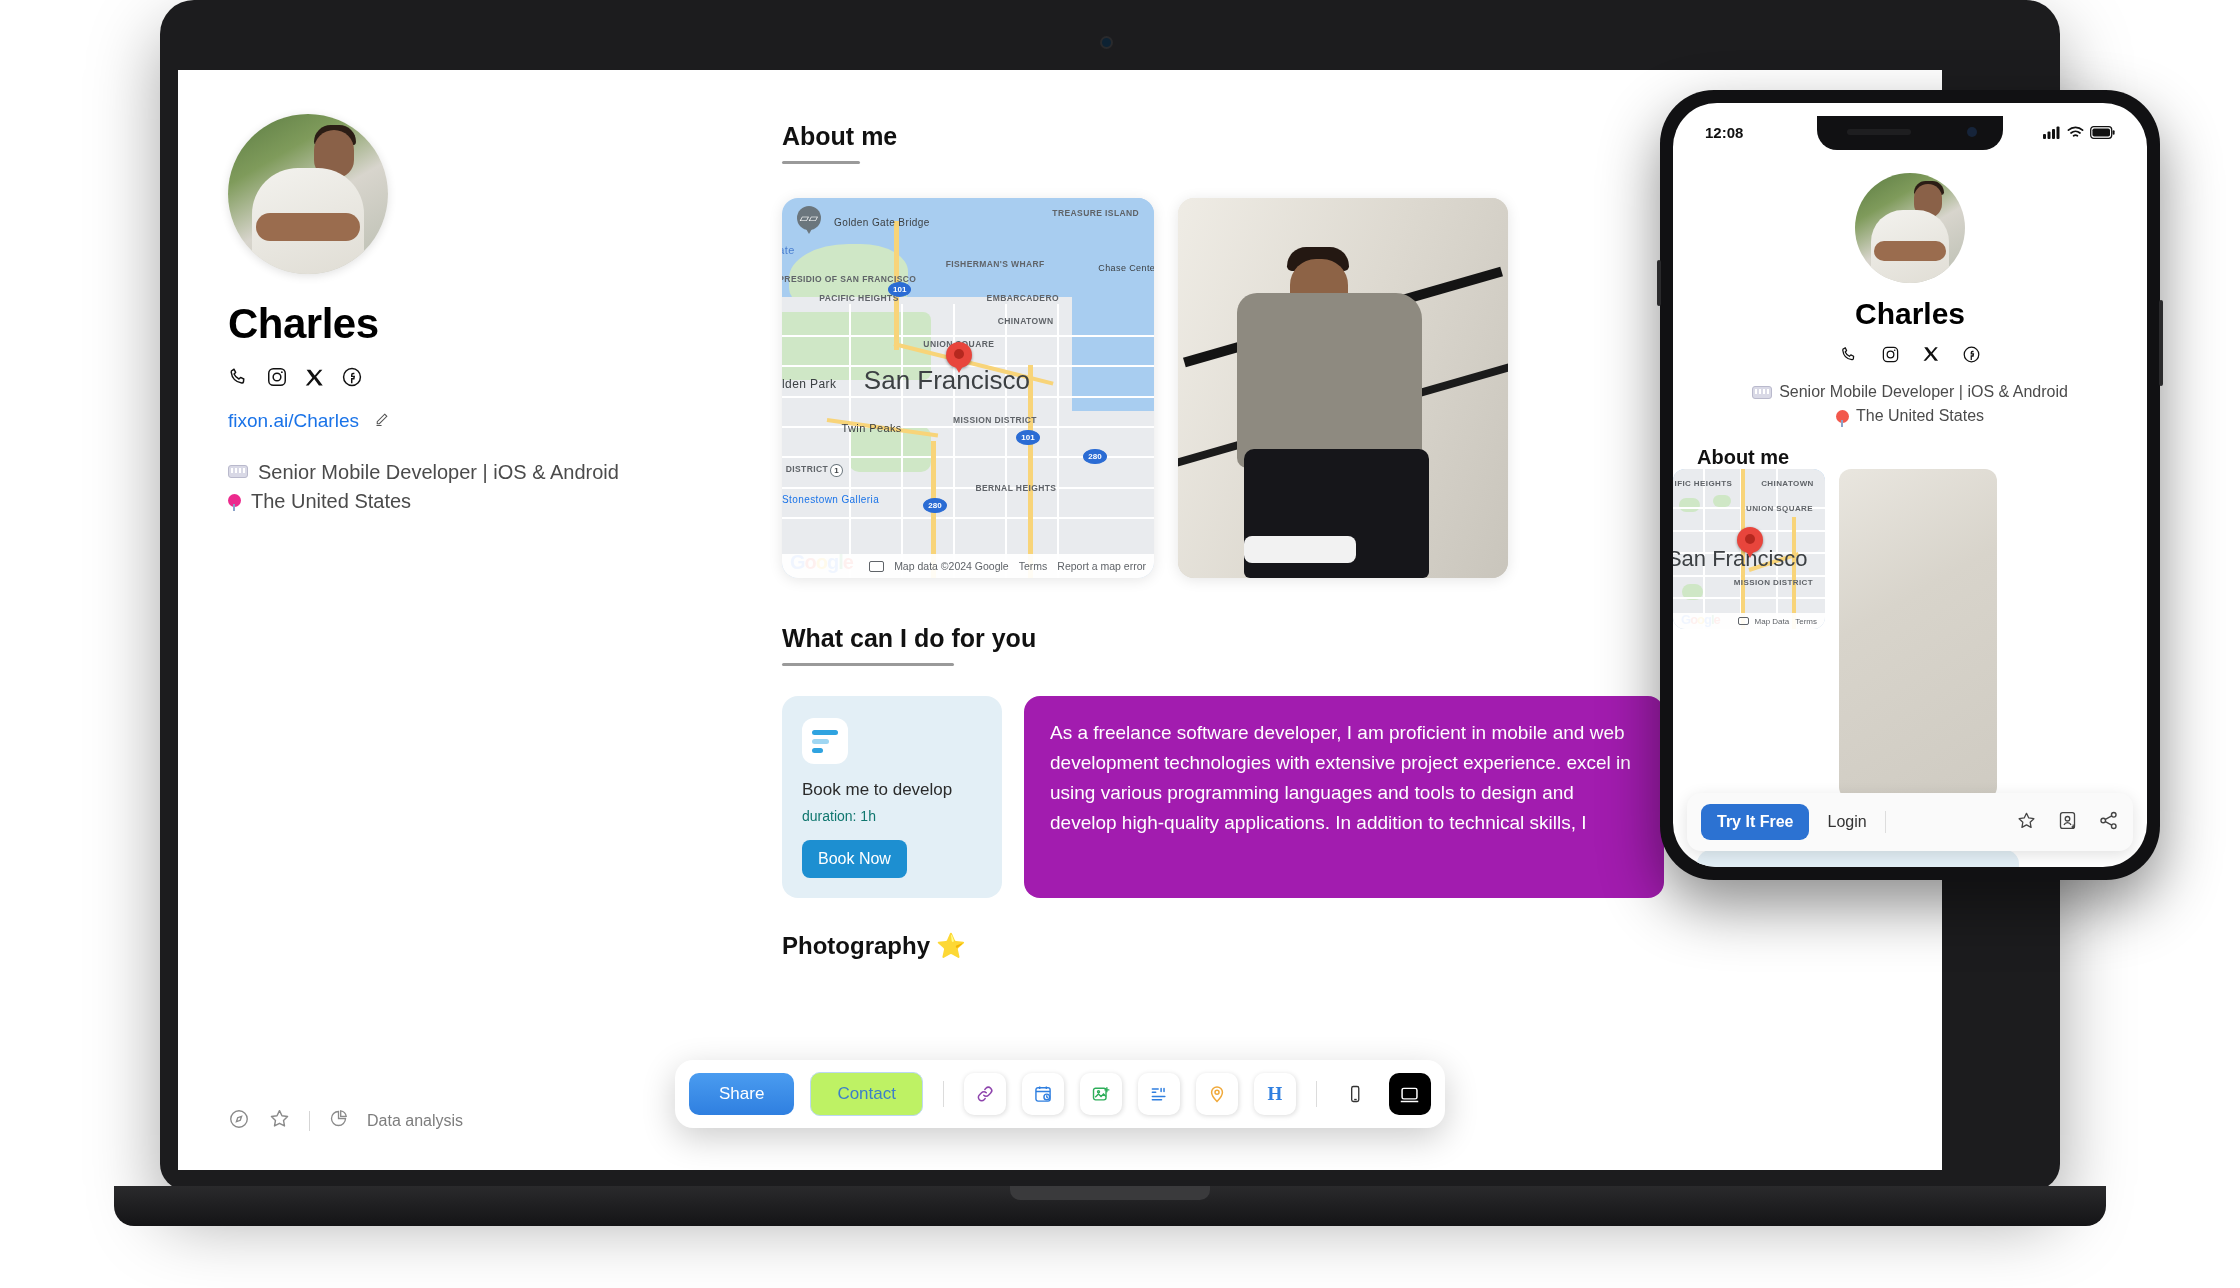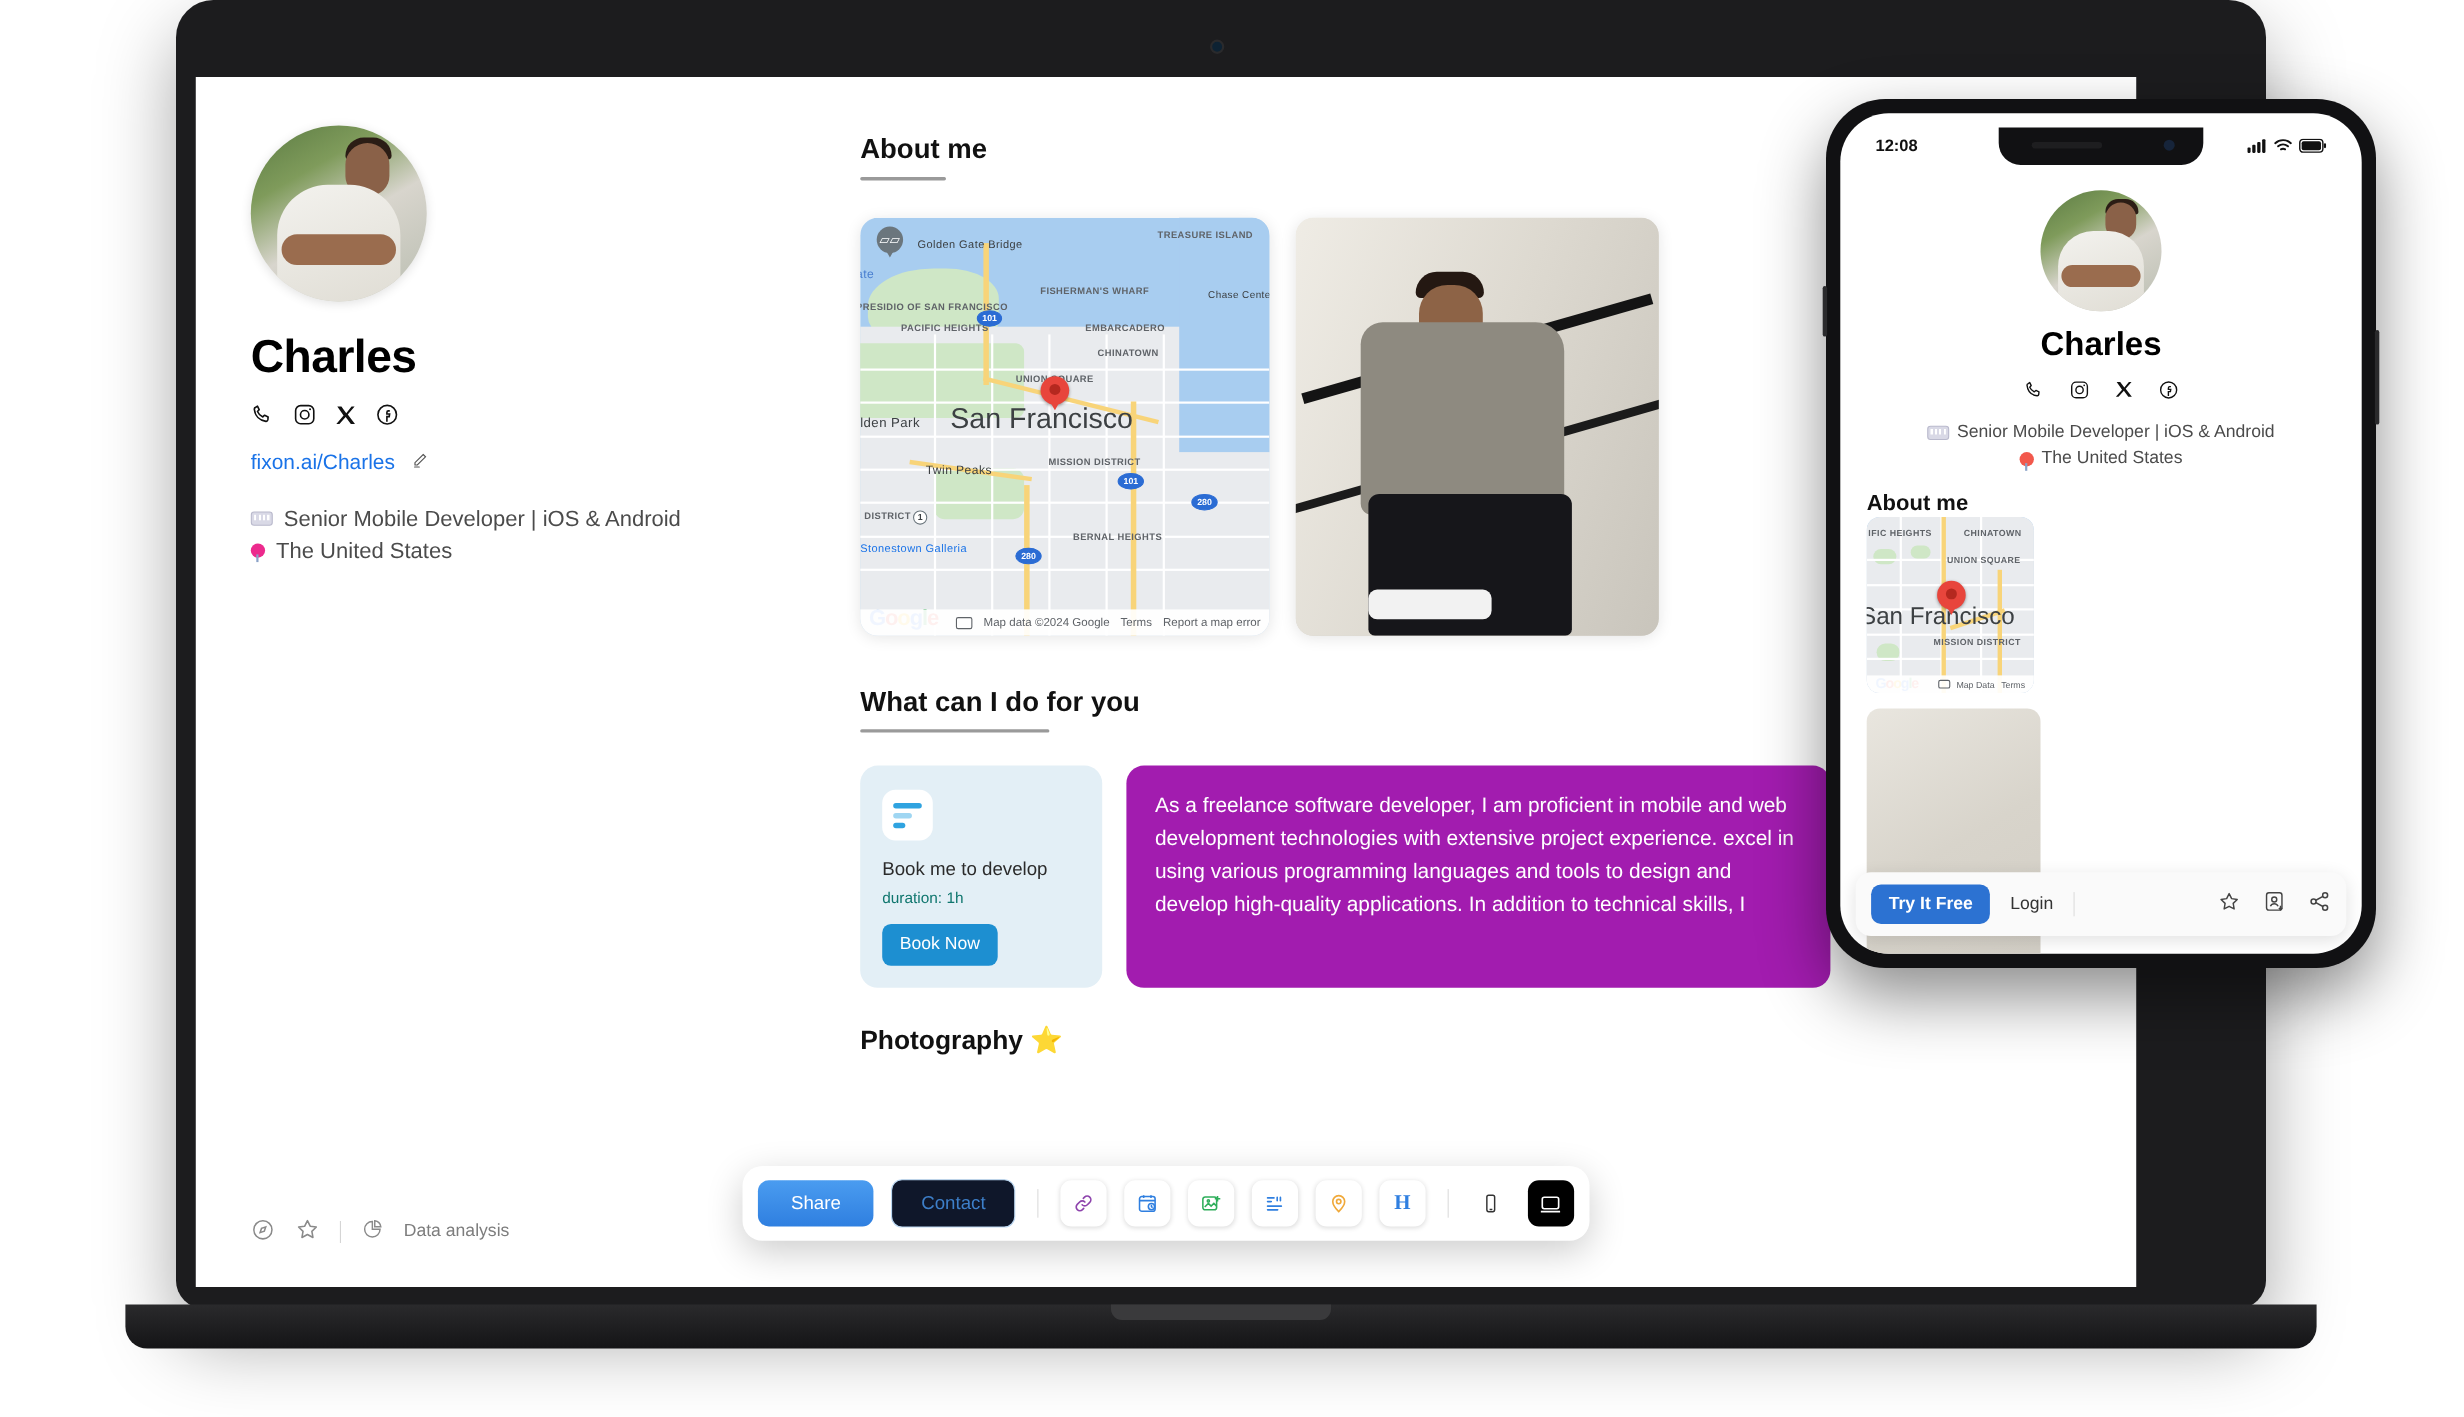--- a/index.html
+++ b/index.html
@@ -194,21 +194,21 @@
     position:absolute; left: 50%; transform: translateX(-50%); bottom: 42px;
     display:flex; align-items:center; gap: 16px;
     background:#fff; border-radius: 18px; padding: 12px 14px;
     box-shadow: 0 10px 34px rgba(0,0,0,.20); z-index: 30;
   }
   .tb-share {
     background: linear-gradient(180deg,#4a9cf0,#2f7fe0); color:#fff; border:none;
     border-radius: 10px; padding: 11px 30px; font-size: 17px; font-family:inherit;
   }
   .tb-contact {
-    background:#0f172a; color:#3d7fc9; border:1px solid #bcd8f2;
+    background:#bef264; color:#3d7fc9; border:1px solid #bcd8f2;
     border-radius: 10px; padding: 11px 26px; font-size: 17px; font-family:inherit;
   }
   .tb-div { width:1px; height:26px; background:#dcdcdc; margin:0 4px; }
   .tb-ico {
     width: 42px; height: 42px; border-radius: 10px; background:#fff;
     box-shadow: 0 1px 5px rgba(0,0,0,.14);
     display:flex; align-items:center; justify-content:center; font-size:19px;
   }
   .tb-plain { width: 36px; height: 36px; display:flex; align-items:center; justify-content:center; }
   .tb-ico.active { background:#000; color:#fff; box-shadow:none; }
@@ -254,21 +254,21 @@
   .ph-sect { font-size: 20px; font-weight:700; color:#111; margin: 18px 0 0 24px; }
   .ph-map { width: 152px; height: 160px; border-radius: 12px; overflow:hidden; position:relative; }
   .ph-photo {
     width: 158px; height: 330px; border-radius: 12px; overflow:hidden; position:relative;
     background: linear-gradient(150deg,#e9e6df 0%,#d8d4cb 40%,#cfcbc2 100%);
   }
   .ph-black {
     width: 152px; background:#000; color:#fff; border-radius:12px;
     padding: 16px 14px; font-size: 17px; line-height:1.5; margin-top: 12px;
   }
-  .ph-media2 { display:flex; gap:14px; margin-left: 24px; align-items:flex-start;flex-direction:column; }
+  .ph-media2 { display:flex; gap:14px; align-items:flex-start; }
   .ph-sect2 { font-size: 20px; font-weight:700; color:#111; margin: 18px 0 0 24px; }
   .ph-book { margin: 10px 0 0 24px; background:#e3eff6; border-radius:14px; padding:14px; width: 322px; font-size:15px; color:#2b2b2b; }
   .ph-bottom {
     position:absolute; left: 14px; right: 14px; bottom: 16px; height: 58px;
     background:#fafafa; border-radius: 14px; display:flex; align-items:center;
     padding: 0 14px; gap: 18px; box-shadow: 0 4px 16px rgba(0,0,0,.12); z-index: 20;
   }
   .ph-try { background:#2c72d2; color:#fff; border:none; border-radius:9px; padding:9px 16px; font-size:16px; font-weight:700; font-family:inherit; }
   .ph-login { font-size: 16px; color:#333; }
   .ph-bdiv { width:1px; height:22px; background:#ddd; }

